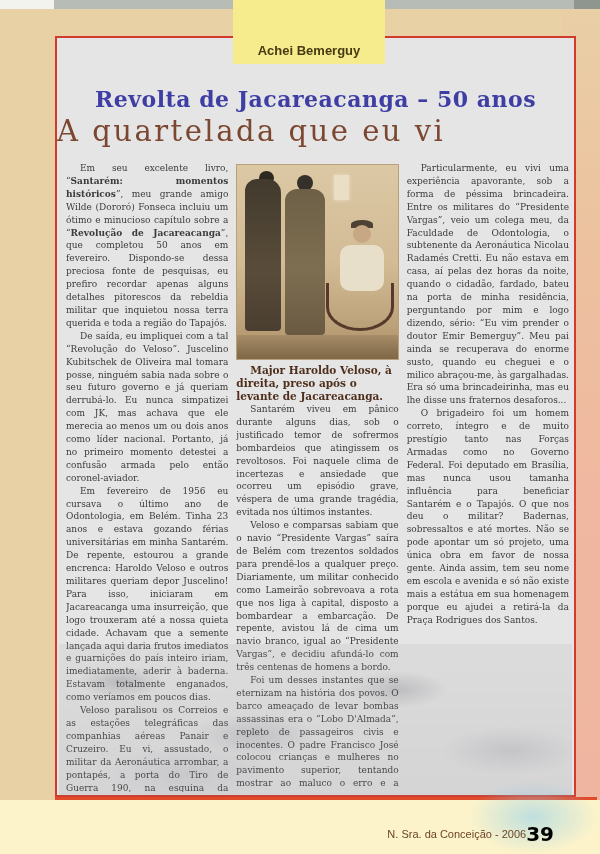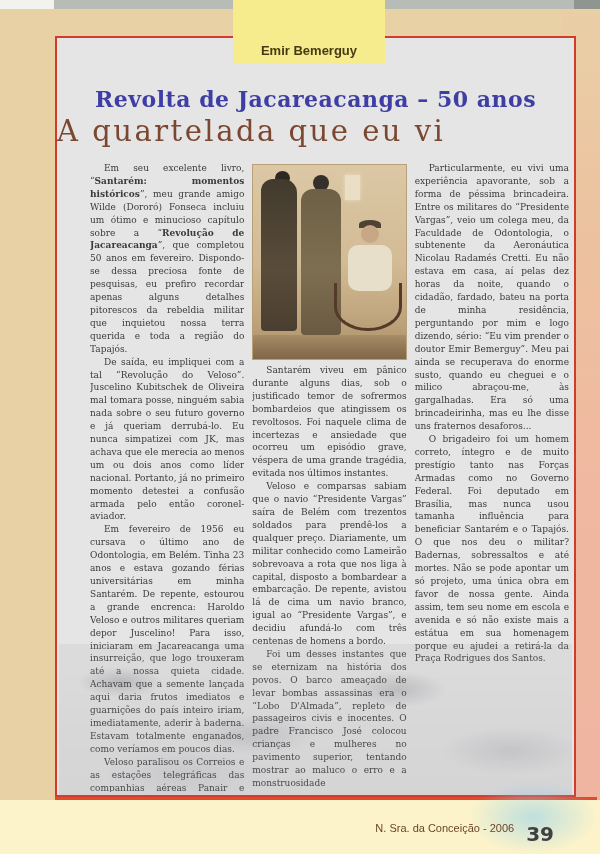--- a/index.html
+++ b/index.html
@@ -26,21 +26,21 @@
        display:flex;align-items:flex-end;justify-content:center;padding-bottom:6px;box-sizing:border-box;}
   .tab span{font-family:"Liberation Sans",sans-serif;font-weight:bold;font-size:13px;color:#473a12;}
 
   
   .title-blue{margin:48px 0 2px 0;text-align:center;font-size:22px;font-weight:bold;
        letter-spacing:.5px;color:#3e3ea5;}
   .title-brown{margin:2px 0 0 0;text-align:left;font-size:29px;font-weight:normal;
        letter-spacing:2.5px;color:#7b4731;}
 
   
-  .cols{position:absolute;left:9px;right:5px;top:124px;bottom:3px;display:flex;gap:8px;z-index:1;margin-left:24px;}
+  .cols{position:absolute;left:9px;right:5px;top:124px;bottom:3px;display:flex;gap:8px;z-index:1;}
   .col{flex:1 1 0;overflow:hidden;text-align:justify;font-size:9px;line-height:12.9px;color:#3b3b3b;}
   .col p{margin:0;text-indent:14px;}
   .col p.noindent{text-indent:0;}
   .bold{font-weight:bold;}
 
   
   .photo{position:relative;height:194px;margin:2px 0 4px 0;overflow:hidden;border:1px solid #b9a078;
        background:linear-gradient(180deg,#dcc8a5 0%,#d2bb95 50%,#c0a67e 78%,#a98d66 100%);}
   .ph-window{position:absolute;left:60%;top:5%;width:15px;height:25px;background:#ead少;background:#eadfc4;
        box-shadow:0 0 4px #eadfc4;}
@@ -64,23 +64,23 @@
        background:
         radial-gradient(60px 22px at 12% 25%,rgba(70,70,78,.55),transparent 70%),
         radial-gradient(90px 30px at 38% 60%,rgba(90,90,98,.45),transparent 70%),
         radial-gradient(70px 26px at 66% 30%,rgba(80,80,88,.5),transparent 70%),
         radial-gradient(100px 34px at 88% 70%,rgba(100,100,108,.4),transparent 70%),
         radial-gradient(120px 40px at 25% 85%,rgba(110,110,118,.35),transparent 70%),
         linear-gradient(rgba(160,160,165,.30),rgba(132,132,140,.38));
        filter:blur(.5px);}
 
   
-  .footer-row{position:absolute;right:46px;bottom:8px;display:flex;align-items:flex-start;gap:12px;z-index:2;}
+  .footer-row{position:absolute;right:46px;bottom:8px;display:flex;align-items:center;z-index:2;}
   .journal{font-family:"Liberation Sans",sans-serif;font-size:11px;color:#6b4526;}
-  .pageno{font-family:"DejaVu Sans",sans-serif;font-size:20px;font-weight:bold;color:#404040;}
+  .pageno{font-family:"DejaVu Sans",sans-serif;font-size:20px;font-weight:bold;color:#000000;}
 </style>
 </head>
 <body>
 
 <div class="top-strip"></div>
 <div class="top-strip-white"></div>
 <div class="corner-dark"></div>
 <div class="right-strip"></div>
 <div class="bottom-strip"></div>
 
@@ -102,38 +102,39 @@
         <div class="ph-head1"></div>
         <div class="ph-man1"></div>
         <div class="ph-head2"></div>
         <div class="ph-man2"></div>
         <div class="ph-chair"></div>
         <div class="ph-cap"></div>
         <div class="ph-seat-head"></div>
         <div class="ph-seat-shirt"></div>
         <div class="ph-floor"></div>
       </div>
+      <p class="caption">Major Haroldo Veloso, à direita, preso após o levante de Jacareacanga.</p>
       <div>
           <p><span>Santarém viveu em pânico durante alguns dias, sob o justificado temor de sofrermos bombardeios que atingissem os revoltosos. Foi naquele clima de incertezas e ansiedade que ocorreu um episódio grave, véspera de uma grande tragédia, evitada nos últimos instantes.</span></p>
           <p><span>Veloso e comparsas sabiam que o navio “Presidente Vargas” saíra de Belém com trezentos soldados para prendê-los a qualquer preço. Diariamente, um militar conhecido como Lameirão sobrevoava a rota que nos liga à capital, disposto a bombardear a embarcação. De repente, avistou lá de cima um navio branco, igual ao “Presidente Vargas”, e decidiu afundá-lo com três centenas de homens a bordo.</span></p>
           <p><span>Foi um desses instantes que se eternizam na história dos povos. O barco ameaçado de levar bombas assassinas era o “Lobo D'Almada”, repleto de passageiros civis e inocentes. O padre Francisco José colocou crianças e mulheres no pavimento superior, tentando mostrar ao maluco o erro e a monstruosidade</span></p>
         </div>
     </div>
 
     <div class="col">
         <p><span>Particularmente, eu vivi uma experiência apavorante, sob a forma de péssima brincadeira. Entre os militares do “Presidente Vargas”, veio um colega meu, da Faculdade de Odontologia, o subtenente da Aeronáutica Nicolau Radamés Cretti. Eu não estava em casa, aí pelas dez horas da noite, quando o cidadão, fardado, bateu na porta de minha residência, perguntando por mim e logo dizendo, sério: “Eu vim prender o doutor Emir Bemerguy”. Meu pai ainda se recuperava do enorme susto, quando eu cheguei e o milico abraçou-me, às gargalhadas. Era só uma brincadeirinha, mas eu lhe disse uns fraternos desaforos...</span></p>
         <p><span>O brigadeiro foi um homem correto, íntegro e de muito prestígio tanto nas Forças Armadas como no Governo Federal. Foi deputado em Brasília, mas nunca usou tamanha influência para beneficiar Santarém e o Tapajós. O que nos deu o militar? Badernas, sobressaltos e até mortes. Não se pode apontar um só projeto, uma única obra em favor de nossa gente. Ainda assim, tem seu nome em escola e avenida e só não existe mais a estátua em sua homenagem porque eu ajudei a retirá-la da Praça Rodrigues dos Santos.</span></p>
       </div>
   </div>
 
   <div class="watermark"></div>
 </div>
 
 <div class="tab">
-  <span>Emir Bemerguy</span>
+  <span>Achei Bemerguy</span>
 </div>
 
 <div class="accent-line"></div>
 <div class="blue-blob"></div>
 
 <div class="footer-row">
   <span class="journal">N. Sra. da Conceição - 2006</span>
   <span class="pageno">39</span>
 </div>
 

